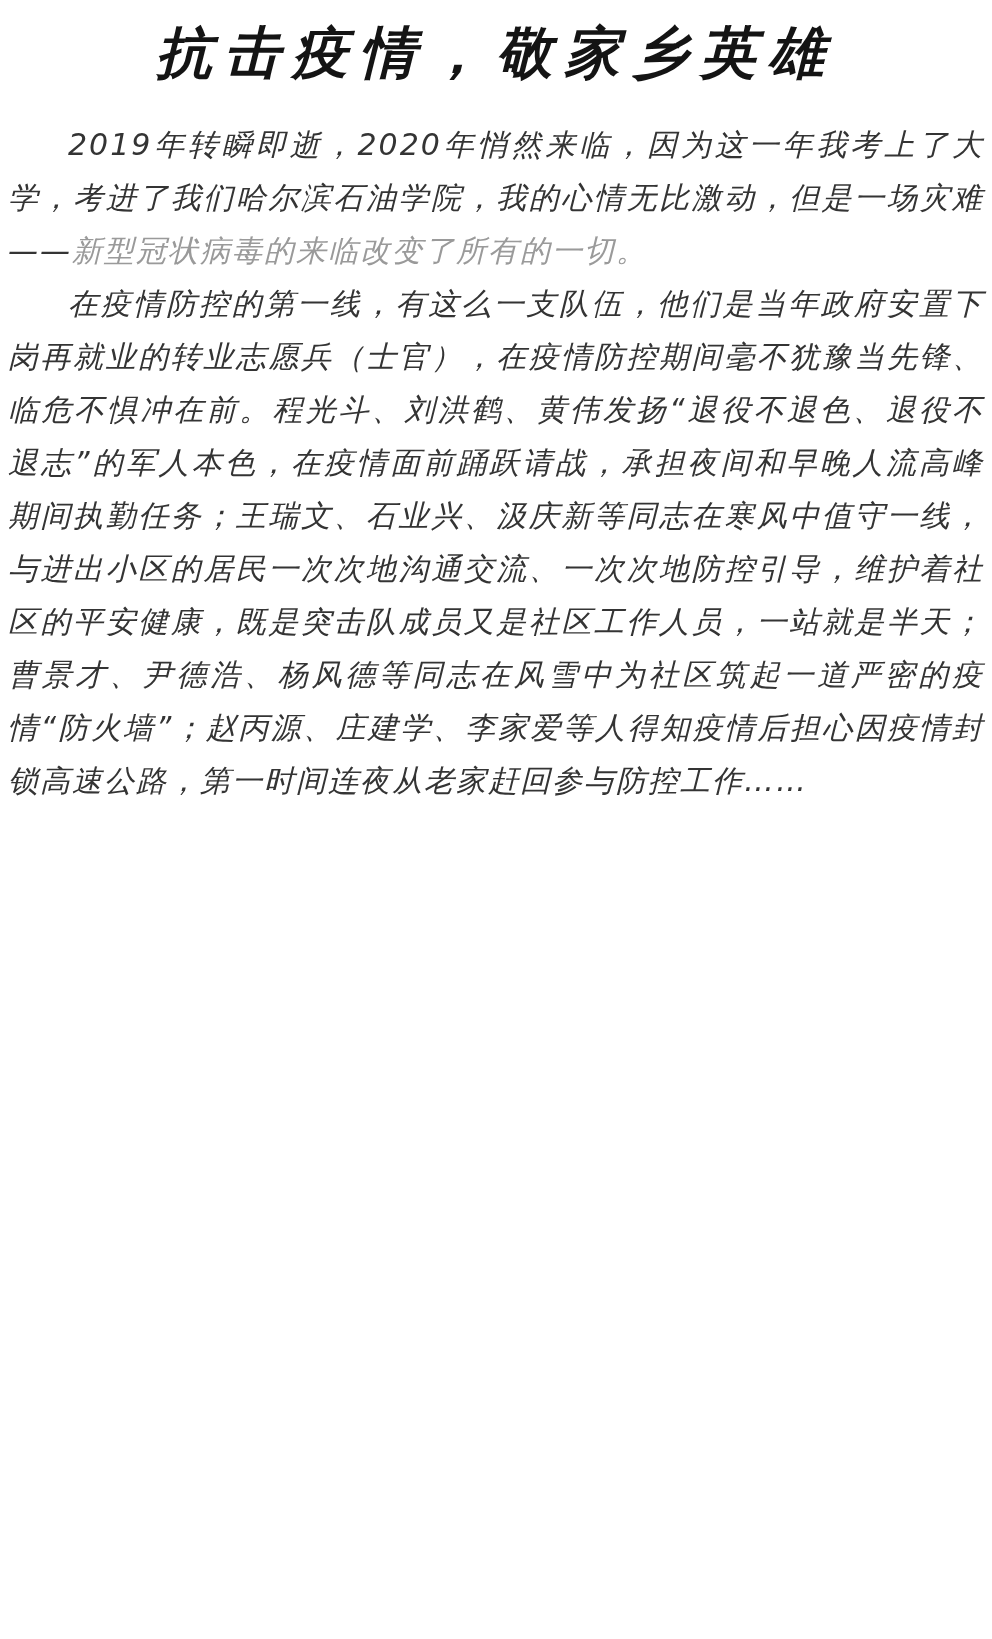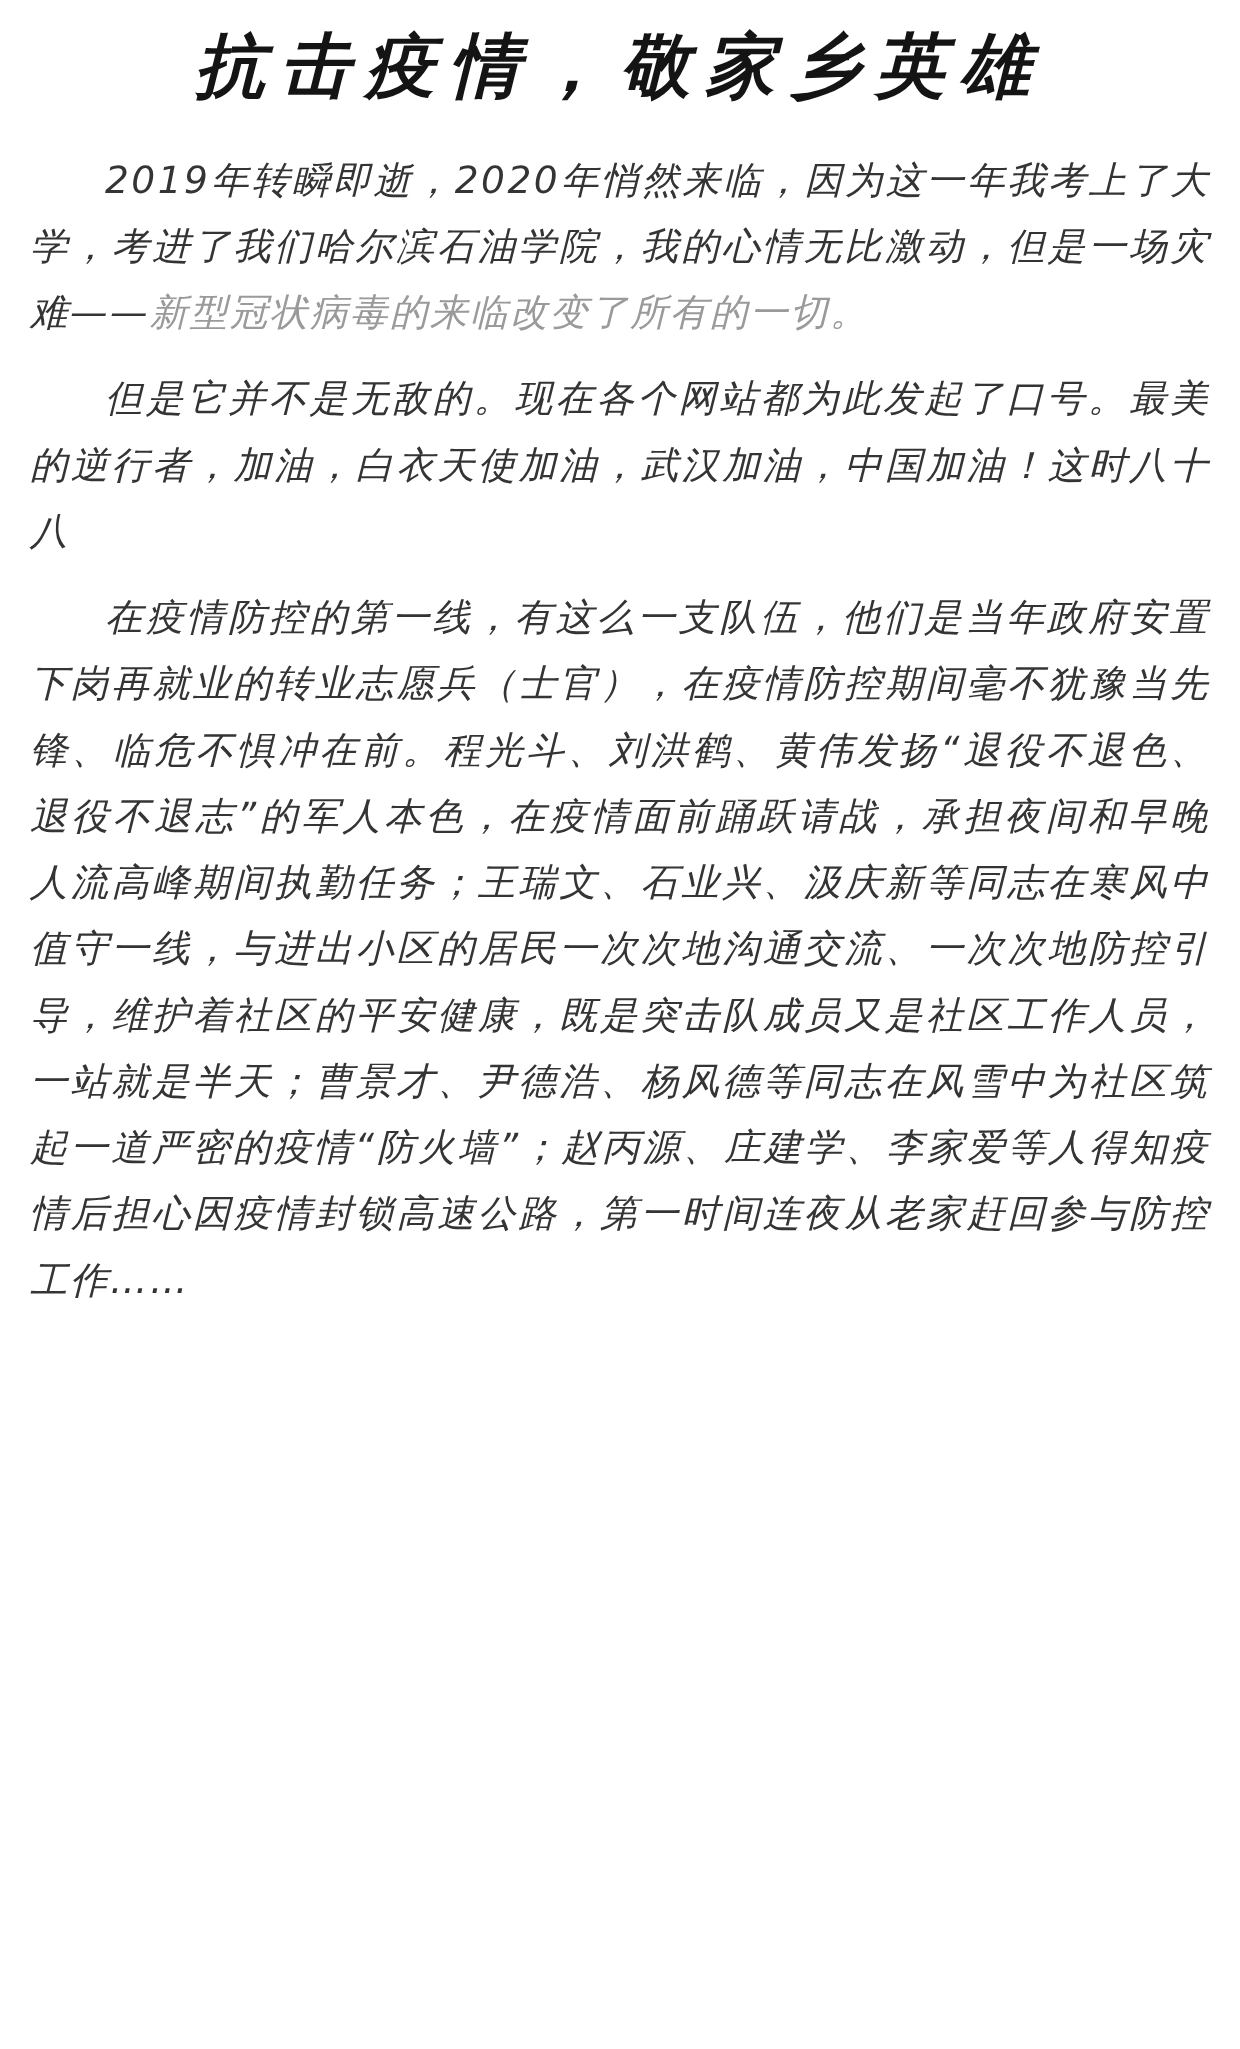--- a/index.html
+++ b/index.html
@@ -22,21 +22,21 @@
     font-weight: 700;
     letter-spacing: 12px;
     margin: 12px 0 26px 0;
     color: #141414;
     font-style: italic;
     font-family: Liberation Mono, monospace;
   }
   .body-text p {
     font-size: 30px;
     line-height: 53px;
-    margin: 16px;
+    margin: 0;
     text-align: justify;
     text-indent: 2em;
     letter-spacing: 2px;
     color: #343434;
     font-style: italic;
   }
   .faded {
     color: #9a9a9a;
   }
 </style>
@@ -46,20 +46,19 @@
 <div class="page">
 
   <h1 class="title">抗击疫情，敬家乡英雄</h1>
 
   <div class="body-text">
 
     <p><span>2019年转瞬即逝，2020年悄然来临，因为这一年我考上了大学，考进了我们哈尔滨石油学院，我的心情无比激动，但是一场灾难——</span><span class="faded">新型冠状病毒的来临改变了所有的一切。</span></p>
 
 
 
-    <p>但是它并不是无敌的。现在各个网站都为此发起了口号。最美的逆行者，加油，白衣天使加油，武汉加油，中国加油！这时八十八</p>
 
 
 
     <p>在疫情防控的第一线，有这么一支队伍，他们是当年政府安置下岗再就业的转业志愿兵（士官），在疫情防控期间毫不犹豫当先锋、临危不惧冲在前。程光斗、刘洪鹤、黄伟发扬“退役不退色、退役不退志”的军人本色，在疫情面前踊跃请战，承担夜间和早晚人流高峰期间执勤任务；王瑞文、石业兴、汲庆新等同志在寒风中值守一线，与进出小区的居民一次次地沟通交流、一次次地防控引导，维护着社区的平安健康，既是突击队成员又是社区工作人员，一站就是半天；曹景才、尹德浩、杨风德等同志在风雪中为社区筑起一道严密的疫情“防火墙”；赵丙源、庄建学、李家爱等人得知疫情后担心因疫情封锁高速公路，第一时间连夜从老家赶回参与防控工作……</p>
 
   </div>
 </div>
 
 </body></html>

